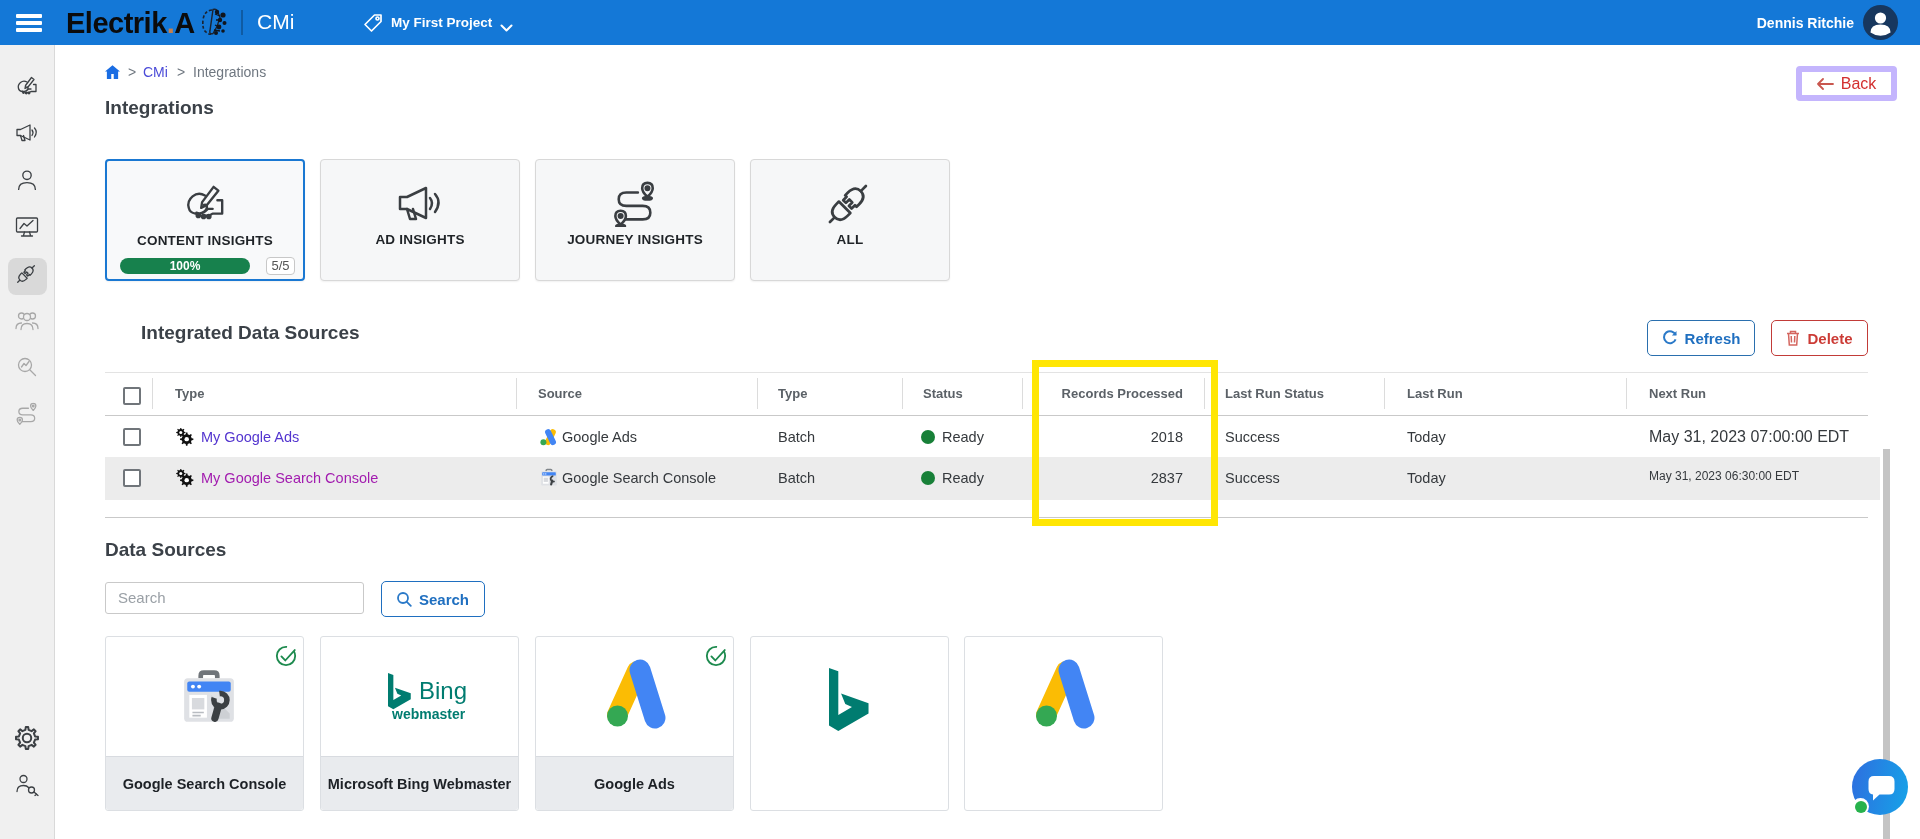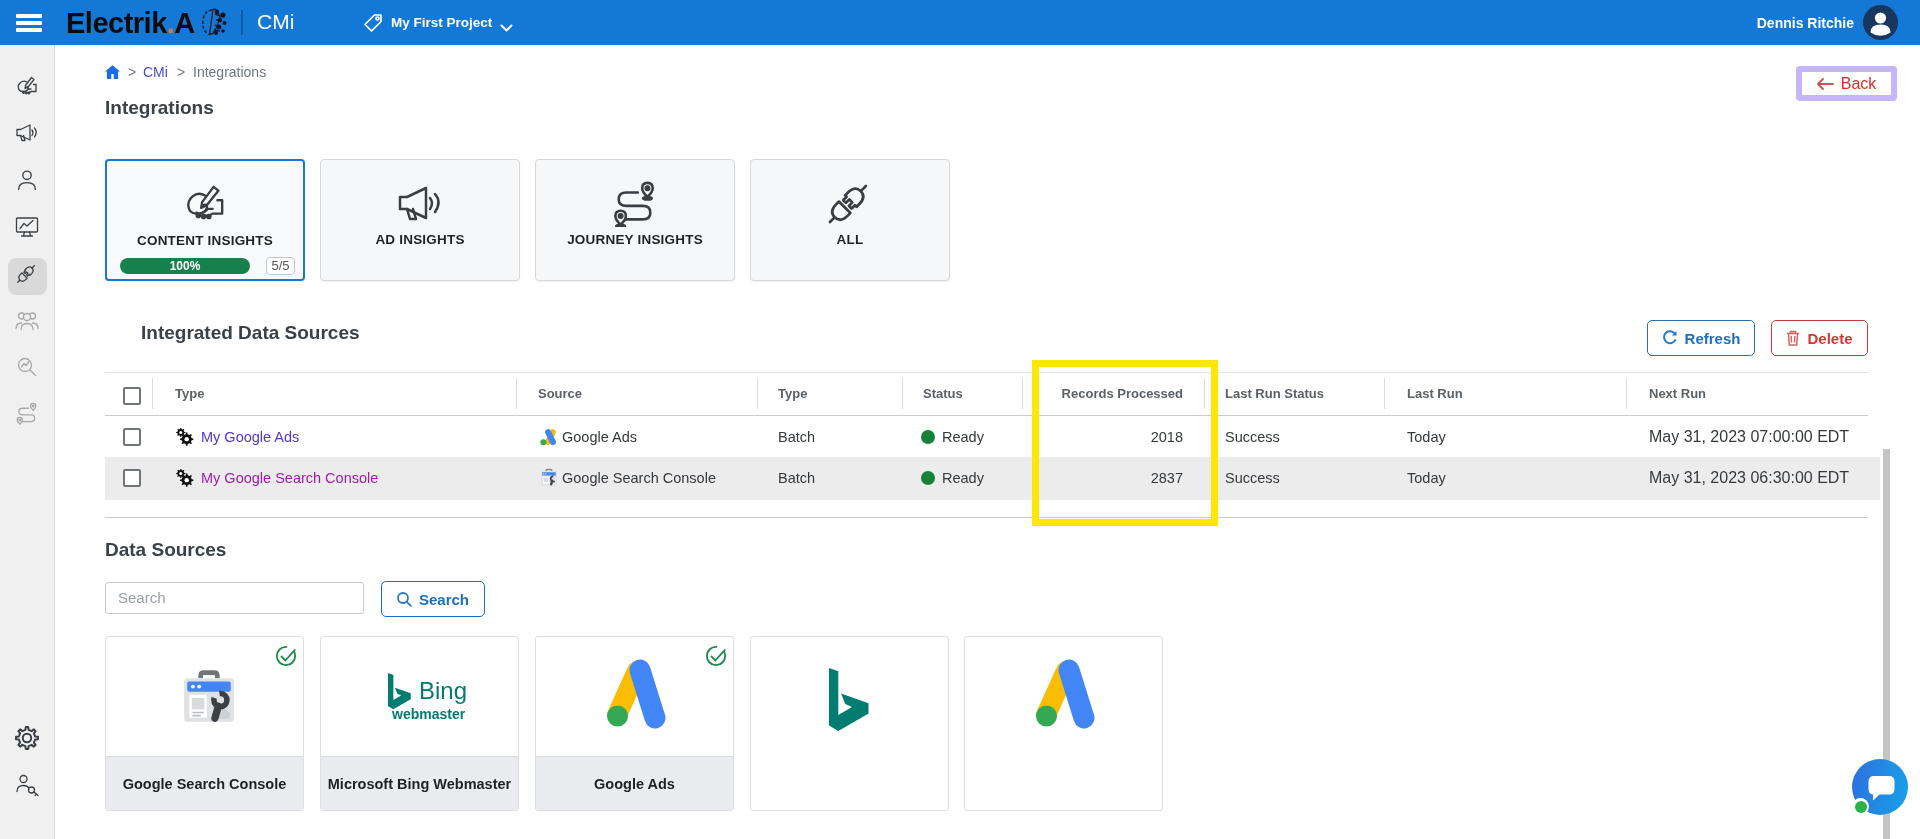--- a/index.html
+++ b/index.html
@@ -277,21 +277,21 @@
           <path d="M40,22 a7.5,7.5 0 1 0 4,14" fill="none" stroke="#3c4043" stroke-width="5" stroke-dasharray="26 10"></path>
           <path d="M37,34 l-3,11" stroke="#3c4043" stroke-width="6" stroke-linecap="round"></path>
         </svg></div>
     <div class="td" style="left:457px; top:13px;">Google Search Console</div>
     <div class="td" style="left:673px; top:13px;">Batch</div>
     <div style="position:absolute; left:816px; top:14px; width:14px; height:14px; border-radius:50%; background:#188038;"></div>
     <div class="td" style="left:837px; top:13px;">Ready</div>
     <div class="td" style="left:928px; top:13px; width:150px; text-align:right;">2837</div>
     <div class="td" style="left:1120px; top:13px;">Success</div>
     <div class="td" style="left:1302px; top:13px;">Today</div>
-    <div class="td" style="left:1544px; top:12px; font-size:16px;">May 31, 2023 06:30:00 EDT</div>
+    <div class="td" style="left:1544px; top:12px; font-size:12px;">May 31, 2023 06:30:00 EDT</div>
   </div>
   <div style="position:absolute; left:0; top:145px; width:1763px; height:1px; background:#c9c9c9;"></div>
 </div>
 
 <div style="position:absolute; left:1032px; top:360px; width:186px; height:166px; border:7px solid #ffe604;"></div>
 
 <div class="h1" style="left:105px; top:539px;">Data Sources</div>
 <div style="position:absolute; left:105px; top:582px; width:259px; height:32px; border:1px solid #c9c9c9; border-radius:3px; background:#fff; color:#9aa0a6; font-size:15px; line-height:30px; padding-left:12px;">Search</div>
 <div class="btn" style="left:381px; top:581px; width:104px; height:36px; border:1.5px solid #1f6fc0; color:#1f6fc0; font-size:15px;"><svg width="15" height="15" viewBox="0 0 15 15" fill="none" stroke="#2a79c8" stroke-width="1.8">
       <circle cx="6" cy="6" r="5"></circle>

